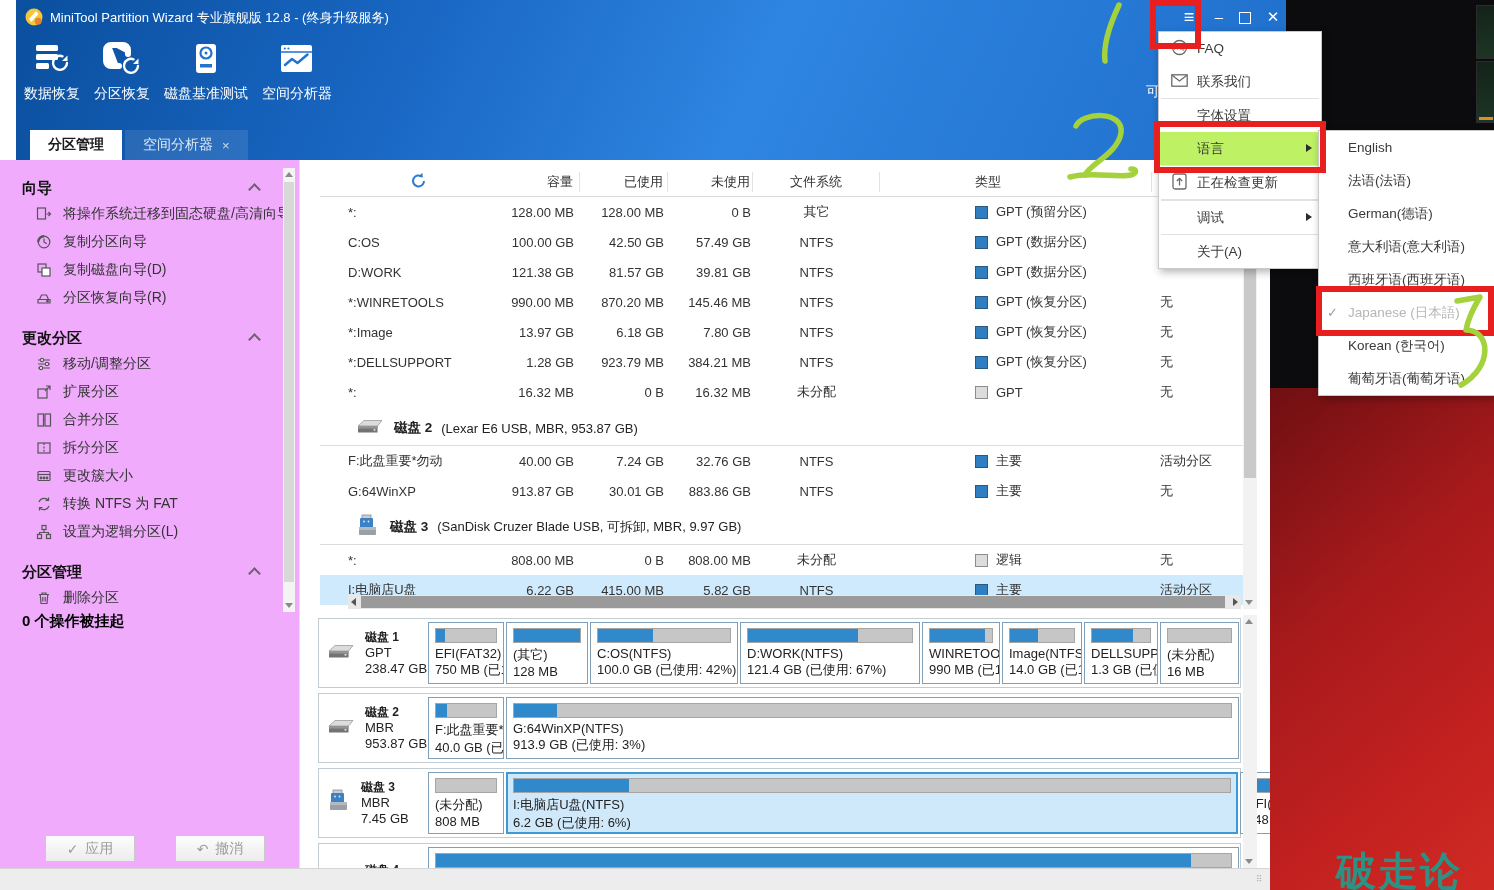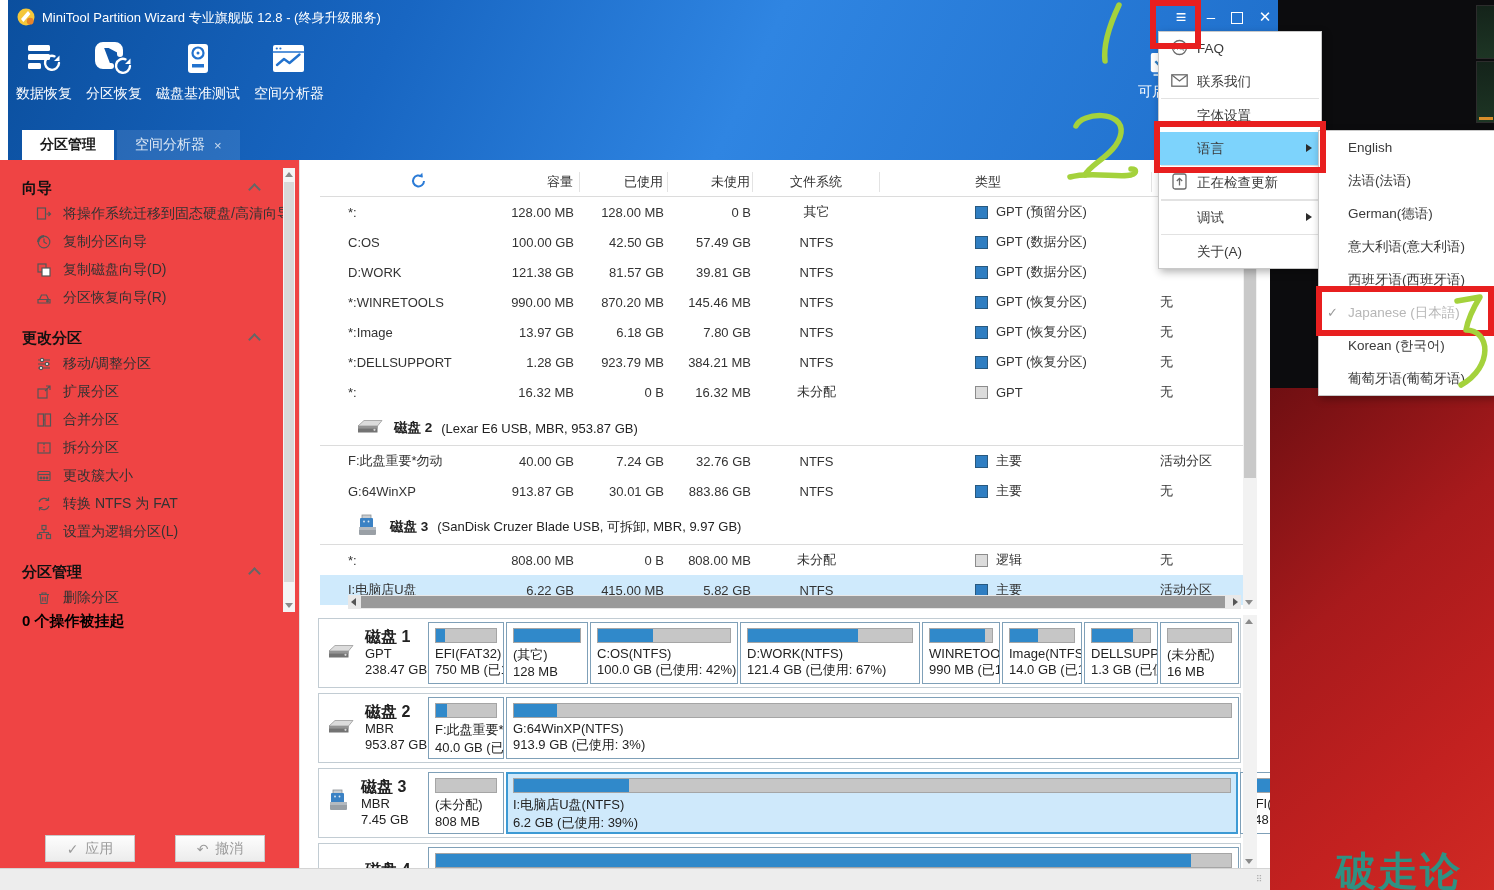--- a/index.html
+++ b/index.html
@@ -9,21 +9,21 @@
   .desktop-red{position:absolute;left:1270px;top:388px;width:224px;height:502px;
        background:linear-gradient(140deg,#6f0f12 0%,#a81a1c 40%,#c32120 75%,#d02a24 100%);}
   .thumb{position:absolute;background:linear-gradient(180deg,#14231a,#1d3524);border:1px solid #2c2c2c;}
   .thumb1{left:1476px;top:5px;width:18px;height:52px;}
   .thumb2{left:1476px;top:61px;width:18px;height:60px;}
   .thumb2:after{content:"";position:absolute;left:2px;right:2px;bottom:2px;height:3px;background:#d98e2b;}
   .watermark{position:absolute;left:1336px;top:844px;font-size:40px;font-weight:bold;
        color:#2f9183;letter-spacing:2px;z-index:6;}
   
   .window{position:absolute;left:0;top:0;width:1270px;height:890px;background:#fff;}
-  .header{position:absolute;left:8px;top:0;width:1270px;height:160px;
+  .header{position:absolute;left:16px;top:0;width:1270px;height:160px;
        background:linear-gradient(115deg,#0b4f9e 0%,#1866c2 30%,#2f85e2 58%,#1f6fcb 100%);}
   .titlebar{position:absolute;left:0;top:0;right:0;height:33px;}
   .logo{position:absolute;left:8px;top:7px;width:20px;height:20px;}
   .title{position:absolute;left:34px;top:9px;color:#fff;font-size:13px;white-space:nowrap;}
   .winbtn{position:absolute;top:5px;width:26px;height:24px;color:#fff;font-size:15px;
        text-align:center;line-height:24px;cursor:default;}
   .wb-menu{left:1160px;font-size:18px;}
   .wb-min{left:1190px;}
   .wb-max{left:1216px;}
   .wb-max i{display:inline-block;width:10px;height:10px;border:1.6px solid #fff;margin-top:7px;}
@@ -32,21 +32,21 @@
   .toolbar{position:absolute;left:8px;top:42px;display:flex;gap:14px;}
   .tbtn{display:flex;flex-direction:column;align-items:center;gap:6px;color:#fff;font-size:14px;min-width:50px;}
   .bootable{position:absolute;left:1130px;top:52px;display:flex;flex-direction:column;align-items:center;gap:4px;color:#fff;font-size:14px;}
   
   .tabs{position:absolute;left:14px;bottom:0;display:flex;}
   .tab{height:30px;padding:0 18px;display:flex;align-items:center;font-size:14px;}
   .tab.active{background:#fff;color:#1a1a1a;font-weight:bold;}
   .tab.inactive{color:rgba(255,255,255,.85);background:rgba(255,255,255,.10);margin-left:3px;}
   .tab .close{margin-left:9px;font-size:13px;color:rgba(255,255,255,.75);}
   
-  .sidebar{position:absolute;left:0;top:160px;width:300px;height:708px;background:#ef4444;
+  .sidebar{position:absolute;left:0;top:160px;width:300px;height:708px;background:#f0abfc;
        border-right:1px solid #e4e4e4;box-sizing:border-box;}
   .side-sections{padding-top:16px;}
   .sec-title{display:flex;align-items:center;height:24px;padding:0 40px 0 22px;
        font-size:15px;font-weight:bold;color:#111;}
   .chev{margin-left:auto;width:7px;height:7px;border-left:2px solid #666;border-top:2px solid #666;
        transform:rotate(45deg);margin-top:3px;}
   .sec-title.mt{margin-top:14px;}
   .sitem{display:flex;align-items:center;height:28px;padding-left:36px;font-size:14px;color:#333;gap:11px;white-space:nowrap;overflow:hidden;}
   .sitem .si{width:16px;height:16px;flex:0 0 16px;}
   .pending{position:absolute;left:22px;top:452px;font-size:15px;font-weight:bold;color:#000;}
@@ -88,36 +88,36 @@
   .harr.right{right:3px;border-top:4px solid transparent;border-bottom:4px solid transparent;border-left:5px solid #555;}
   .vscroll{position:absolute;left:942px;width:14px;background:#f2f2f2;}
   .vs1{top:8px;height:441px;}
   .vs1 .thumb-v{position:absolute;left:1px;right:1px;top:2px;height:308px;background:#c9c9c9;}
   .vs2{top:455px;height:253px;}
   
   .drow{position:absolute;left:17px;width:923px;height:70px;border:1px solid #c2ccd3;box-sizing:border-box;
        display:flex;background:#fff;}
   .dlabel{width:107px;flex:0 0 107px;display:flex;align-items:center;padding-left:7px;gap:9px;box-sizing:border-box;}
   .dlabel .dtxt{font-size:13px;color:#222;line-height:16px;white-space:nowrap;}
-  .dlabel .dtxt b{font-size:16px;}
+  .dlabel .dtxt b{font-size:12px;}
   .pcells{flex:1;display:flex;gap:2px;padding:3px 2px;box-sizing:border-box;}
   .pcell{border:1px solid #7fa0b8;box-sizing:border-box;padding:5px 6px 0;overflow:hidden;background:#fff;}
   .pcell.selected{border:2px solid #3d9ad4;background:#cfe9fb;padding:4px 5px 0;}
   .pbar{height:13px;background:#c6c6c6;border:1px solid #a5a5a5;position:relative;margin-bottom:3px;}
   .pbar i{display:block;height:100%;background:#3089ca;}
   .pname,.pinfo{font-size:13px;color:#222;white-space:nowrap;}
   
   .statusbar{position:absolute;left:0;bottom:0;width:1270px;height:22px;background:#ededed;
        border-top:1px solid #d4d4d4;box-sizing:border-box;z-index:5;}
   .grip{position:absolute;right:4px;bottom:3px;width:10px;height:10px;color:#b0b0b0;font-size:9px;line-height:5px;letter-spacing:1px;}
   
   .menu{position:absolute;left:1158px;top:31px;width:162px;background:#fff;border:1px solid #c9c9c9;
        box-shadow:2px 3px 8px rgba(0,0,0,.3);z-index:20;}
   .mitem{height:33px;display:flex;align-items:center;font-size:13.5px;color:#3a3a3a;position:relative;}
-  .mitem.hl{background:#7dd3fc;}
+  .mitem.hl{background:#bef264;}
   .micon{width:20px;margin-left:10px;text-align:center;flex:0 0 20px;}
   .mlabel{margin-left:8px;white-space:nowrap;}
   .arrow-r{position:absolute;right:9px;top:12px;width:0;height:0;
        border-top:4.5px solid transparent;border-bottom:4.5px solid transparent;border-left:6px solid #2b2b2b;}
   .msep{height:1px;background:#e2e2e2;margin:0 2px;}
   .submenu{position:absolute;left:1318px;top:130px;width:176px;background:#fff;border:1px solid #c9c9c9;
        box-shadow:2px 3px 8px rgba(0,0,0,.3);z-index:20;}
   .smitem{height:33px;display:flex;align-items:center;font-size:13.5px;color:#3a3a3a;}
   .smitem .check{width:18px;margin-left:8px;color:#9a9a9a;font-size:13px;flex:0 0 18px;}
   .smitem .slabel{margin-left:3px;white-space:nowrap;}
@@ -638,21 +638,21 @@
                 <i style="width: 0%;"></i>
               </div>
               <div class="pname">(未分配)</div>
               <div class="pinfo">808 MB</div>
             </div>
             <div class="pcell selected" style="width: 732px;">
               <div class="pbar">
                 <i style="width: 16%;"></i>
               </div>
               <div class="pname">I:电脑店U盘(NTFS)</div>
-              <div class="pinfo">6.2 GB (已使用: 39%)</div>
+              <div class="pinfo">6.2 GB (已使用: 6%)</div>
             </div>
             <div class="pcell" style="width: 79px;">
               <div class="pbar">
                 <i style="width: 72%;"></i>
               </div>
               <div class="pname">EFI(FAT32)</div>
               <div class="pinfo">448 MB (已1</div>
             </div>
           </div>
         </div>

